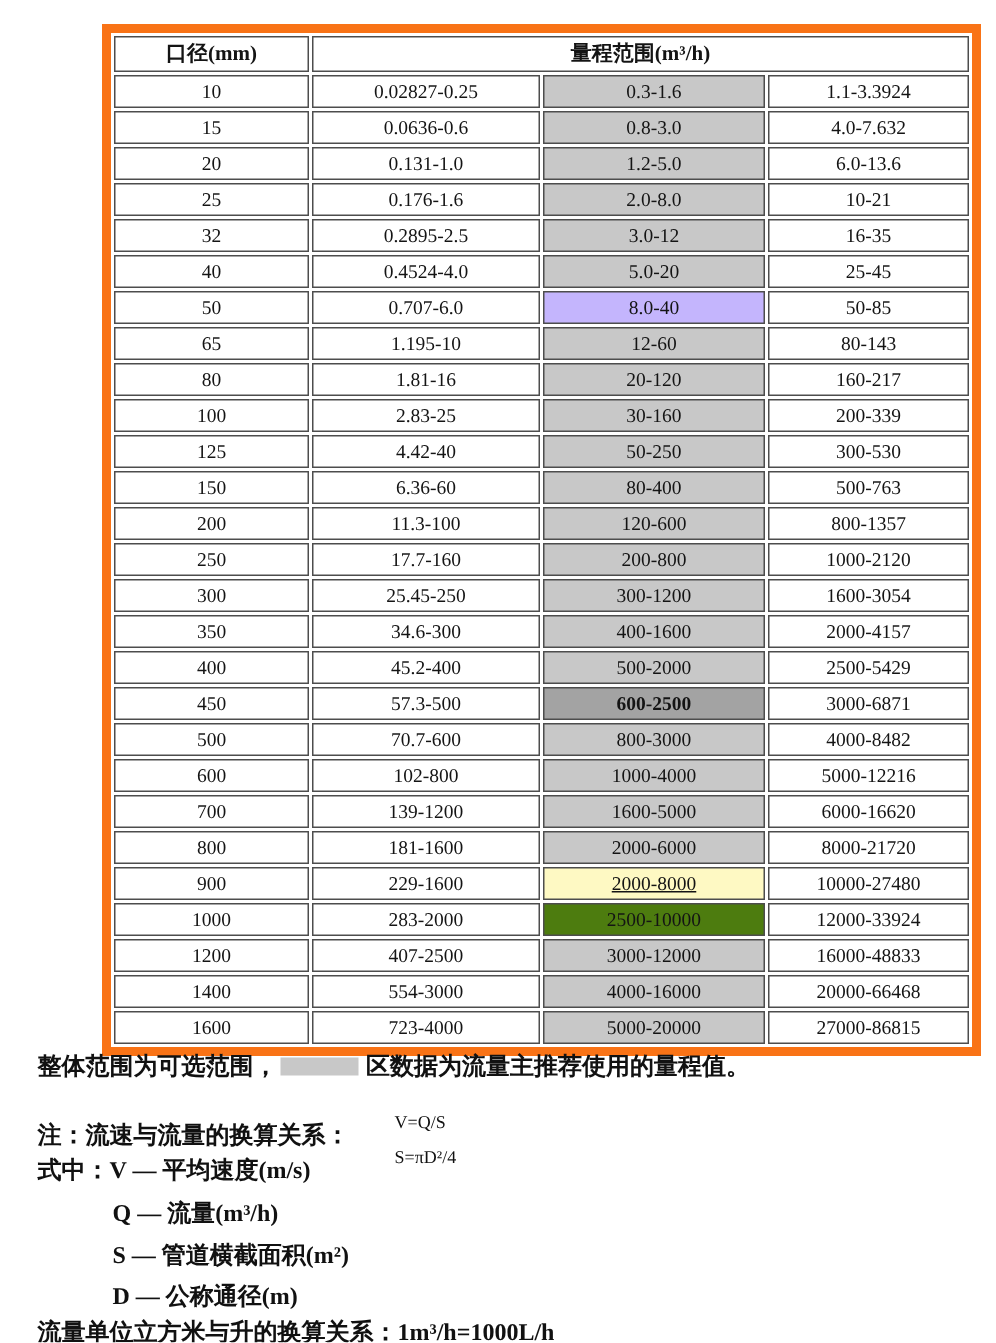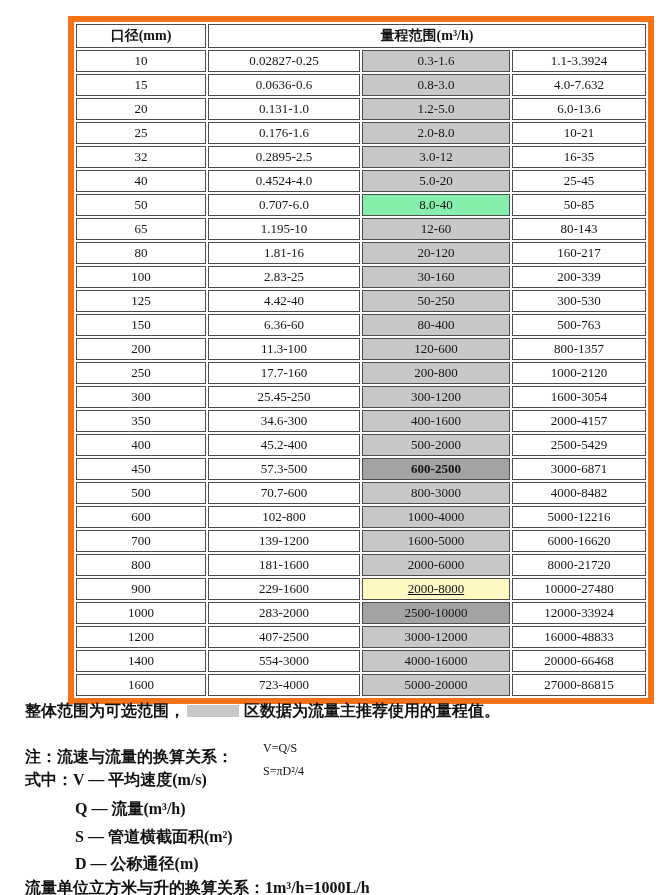--- a/index.html
+++ b/index.html
@@ -146,21 +146,21 @@
     <tr>
       <td>40</td>
       <td>0.4524-4.0</td>
       <td class="shaded" style="background: rgb(200, 200, 200);">5.0-20</td>
       <td>25-45</td>
     </tr>
 
     <tr>
       <td>50</td>
       <td>0.707-6.0</td>
-      <td class="shaded" style="background: #86efac;">8.0-40</td>
+      <td class="shaded" style="background: #c4b5fd;">8.0-40</td>
       <td>50-85</td>
     </tr>
 
     <tr>
       <td>65</td>
       <td>1.195-10</td>
       <td class="shaded" style="background: rgb(200, 200, 200);">12-60</td>
       <td>80-143</td>
     </tr>
 
@@ -265,21 +265,21 @@
     <tr>
       <td>900</td>
       <td>229-1600</td>
       <td class="shaded" style="background: #fef9c3; text-decoration: underline;">2000-8000</td>
       <td>10000-27480</td>
     </tr>
 
     <tr>
       <td>1000</td>
       <td>283-2000</td>
-      <td class="shaded" style="background: #a3a3a3;">2500-10000</td>
+      <td class="shaded" style="background: #4d7c0f;">2500-10000</td>
       <td>12000-33924</td>
     </tr>
 
     <tr>
       <td>1200</td>
       <td>407-2500</td>
       <td class="shaded" style="background: rgb(200, 200, 200);">3000-12000</td>
       <td>16000-48833</td>
     </tr>
 

